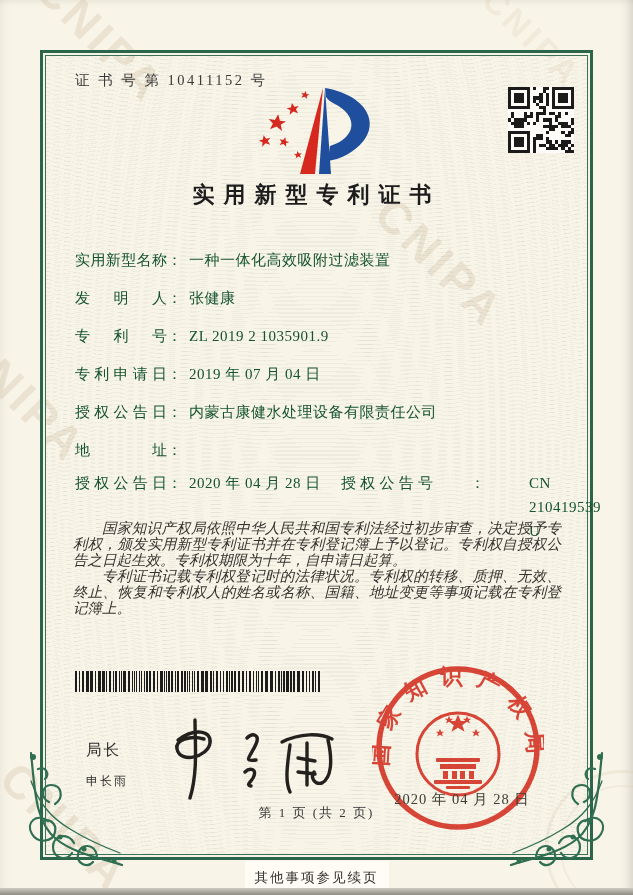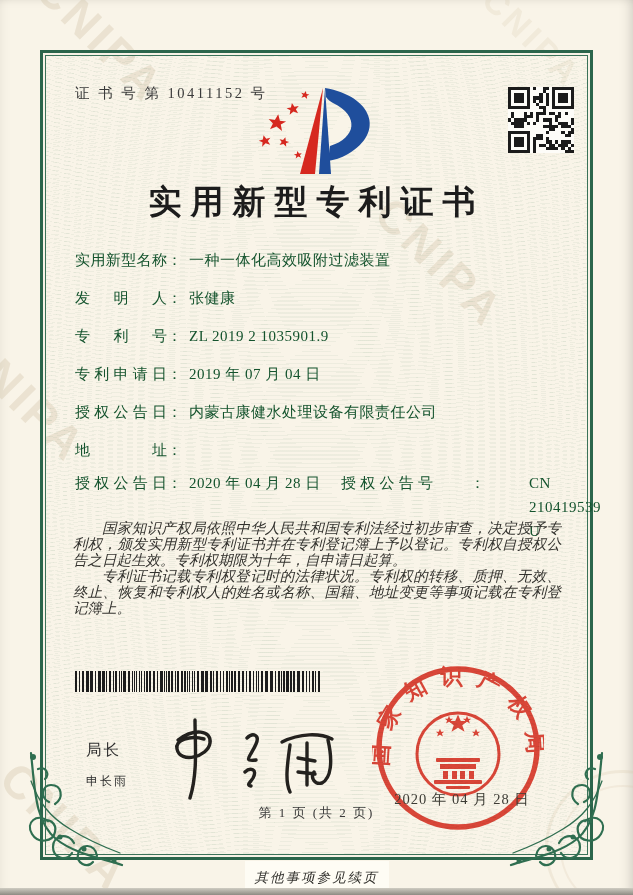--- a/index.html
+++ b/index.html
@@ -24,25 +24,25 @@
     border:3px solid #2b654b;
     box-shadow:inset 0 0 0 2px #f7f2e6, inset 0 0 0 3px #3a7258;
     background:
       repeating-radial-gradient(120% 46% at 50% -25%, rgba(120,158,128,.09) 0 1px, transparent 1px 7px),
       repeating-radial-gradient(120% 46% at 50% 125%, rgba(120,158,128,.09) 0 1px, transparent 1px 7px);
   }
   .orn{position:absolute;width:104px;height:126px;z-index:6;}
   .orn.bl{left:24px;bottom:20px;}
   .orn.br{right:24px;bottom:20px;transform:scaleX(-1);}
   
-  .cert-no{position:absolute;left:75px;top:84px;font-size:14.5px;letter-spacing:2.5px;color:#3a3a3a;z-index:3;}
+  .cert-no{position:absolute;left:75px;top:71px;font-size:14.5px;letter-spacing:2.5px;color:#3a3a3a;z-index:3;}
   .logo{position:absolute;left:250px;top:84px;width:142px;height:94px;z-index:3;}
   .qr{position:absolute;left:508px;top:87px;width:66px;height:66px;z-index:3;}
   .title{position:absolute;left:0;right:0;top:180px;text-align:center;z-index:3;
-    font-size:33px;font-weight:bold;letter-spacing:9px;color:#1c1c1c;}
+    font-size:22px;font-weight:bold;letter-spacing:9px;color:#1c1c1c;}
   
   .fields{position:absolute;left:75px;top:248px;width:490px;z-index:3;font-size:15px;color:#14532d;}
   .frow{display:flex;align-items:flex-start;line-height:24px;margin-bottom:14px;}
   .frow.addr{margin-bottom:9px;}
   .flabel{display:inline-block;width:92px;text-align:justify;text-align-last:justify;flex:none;}
   .fcolon{flex:none;margin-right:7px;}
   .fval{letter-spacing:.5px;}
   .fval.wrap{width:392px;line-height:23px;}
   .pair2{display:flex;gap:37px;}
   
@@ -56,21 +56,21 @@
   .sig-hand{position:absolute;left:150px;top:712px;width:200px;height:92px;z-index:3;}
   
   .seal{position:absolute;left:372px;top:662px;width:172px;height:172px;z-index:4;
     opacity:.92;mix-blend-mode:multiply;}
   .seal-date{position:absolute;left:384px;top:790px;width:156px;text-align:center;z-index:5;
     font-size:14.5px;letter-spacing:1px;color:#3d3c35;}
   
   .page-num{position:absolute;left:0;right:0;top:804px;text-align:center;font-size:13px;letter-spacing:2px;color:#3a3a3a;z-index:3;}
   .cont-note{position:absolute;left:0;right:0;top:861px;text-align:center;z-index:3;}
   .cont-note span{display:inline-block;background:rgba(255,253,246,.85);padding:8px 10px;
-    font-size:13.5px;letter-spacing:2px;color:#33322e;font-style:italic;}
+    font-size:13.5px;letter-spacing:2px;color:#33322e;}
 </style>
 </head>
 <body>
 
 <div class="page">
 
   <div class="wm" style="left:20px;top:10px;">CNIPA</div>
   <div class="wm" style="left:360px;top:235px;">CNIPA</div>
   <div class="wm" style="left:-58px;top:370px;">CNIPA</div>
   <div class="wm" style="left:-15px;top:800px;">CNIPA</div>

